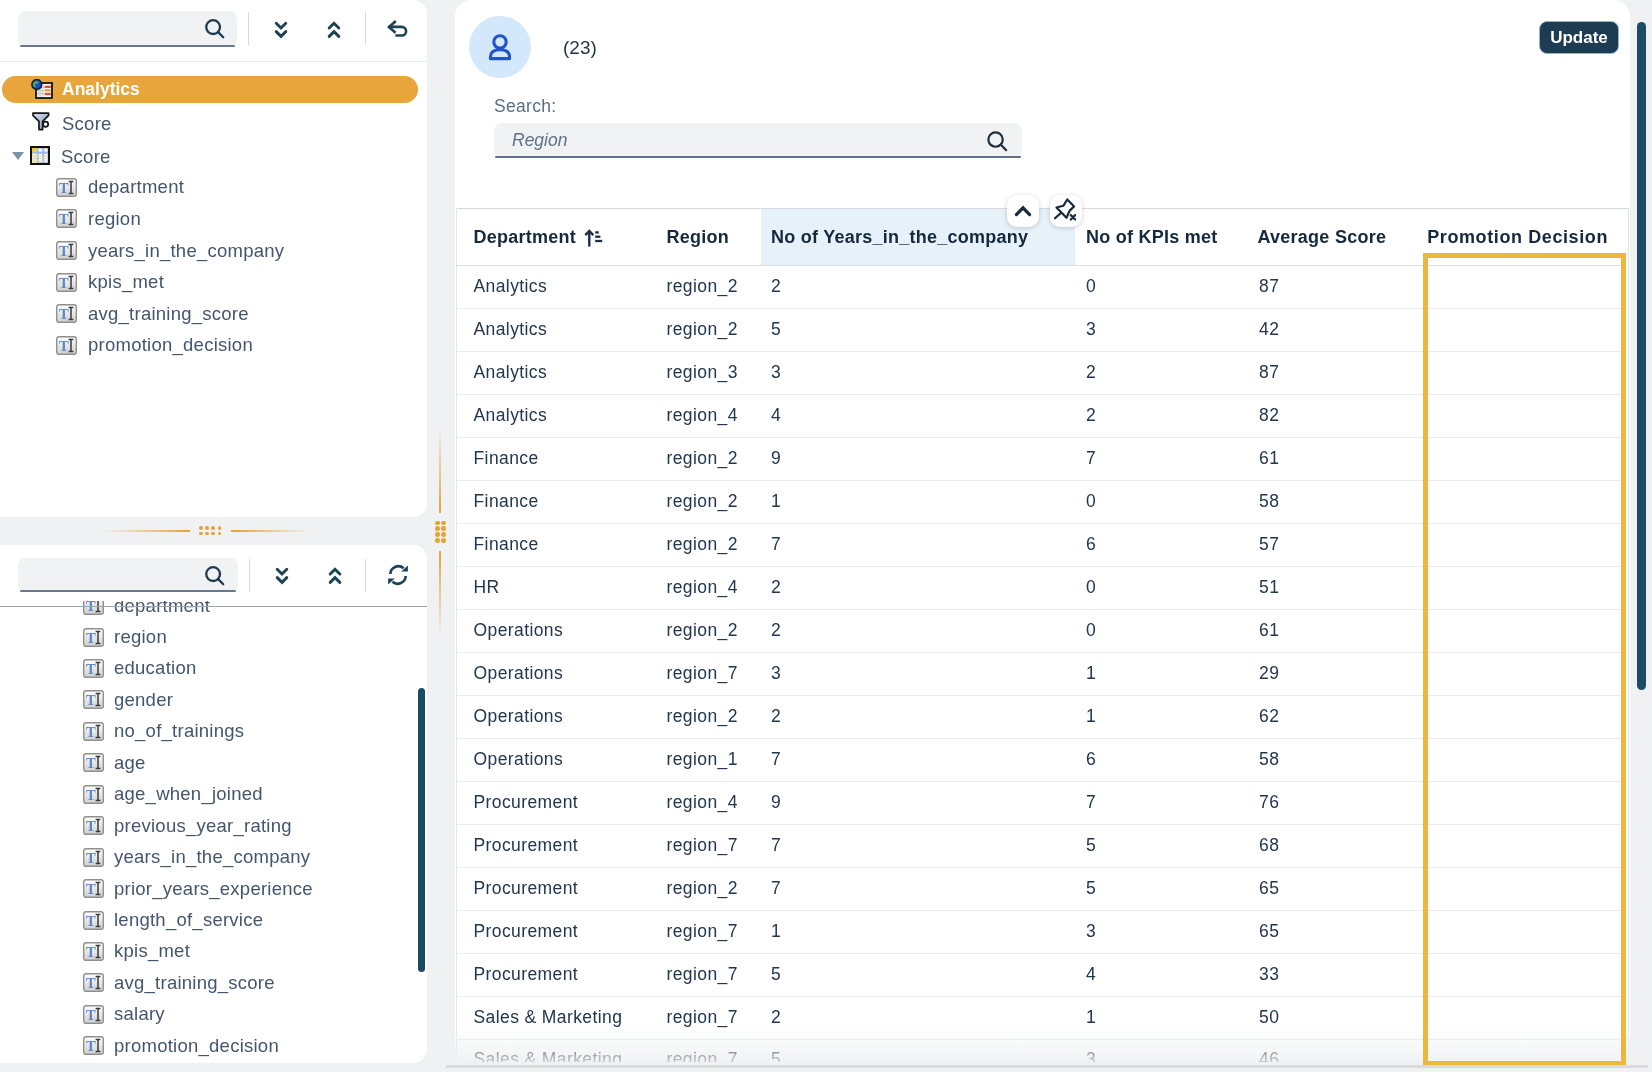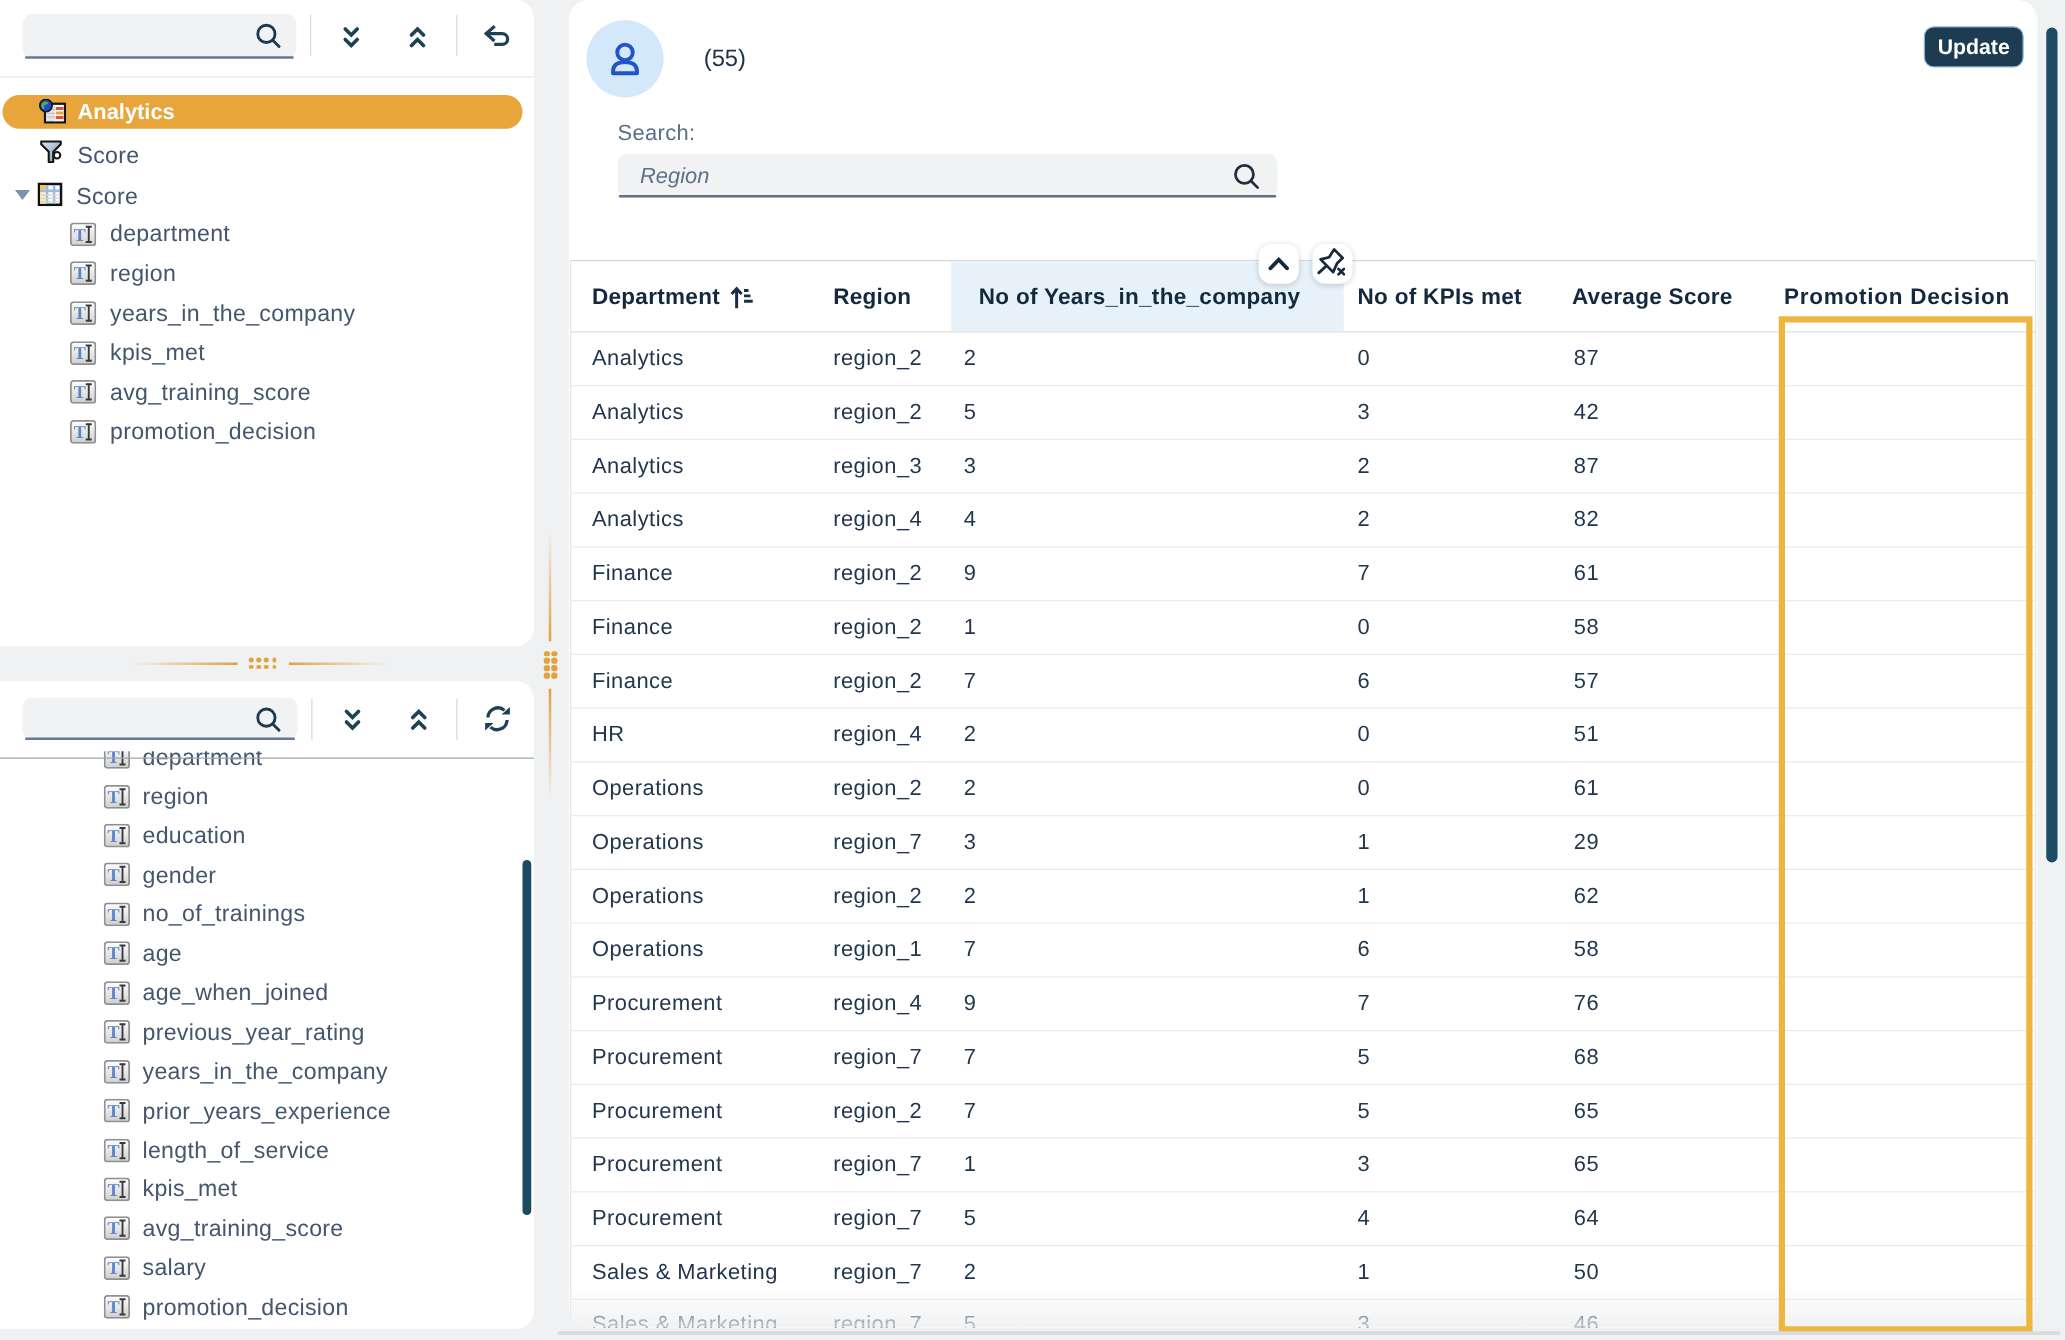--- a/index.html
+++ b/index.html
@@ -439,40 +439,40 @@
 <div class="abs" style="left:441.1px;top:526.4px;width:4.6px;height:4.6px;border-radius:50%;background:#e2a23c;"></div>
 <div class="abs" style="left:441.1px;top:532.2px;width:4.6px;height:4.6px;border-radius:50%;background:#e2a23c;"></div>
 <div class="abs" style="left:441.1px;top:538.0px;width:4.6px;height:4.6px;border-radius:50%;background:#e2a23c;"></div>
 <div class="panel" style="left:455px;top:0;width:1175px;height:1062px;border-radius:16px;overflow:hidden;">
 <div class="abs" style="left:14px;top:16px;width:62px;height:62px;border-radius:50%;background:#d3e8fa;display:flex;align-items:center;justify-content:center;">
       <svg width="34" height="34" viewBox="0 0 34 34" style="">
         <circle cx="17" cy="11.9" r="6.2" fill="none" stroke="#2353cb" stroke-width="3.1"></circle>
         <path d="M7.4 28.6 L7.4 27.2 C7.4 21.6 11.5 19.7 17 19.7 C22.5 19.7 26.6 21.6 26.6 27.2 L26.6 28.6 Z" fill="none" stroke="#2353cb" stroke-width="3.1" stroke-linejoin="round"></path>
       </svg>
     </div>
-<div class="abs" style="left:108px;top:37px;font-size:19px;color:#1d3349;">(55)</div>
+<div class="abs" style="left:108px;top:37px;font-size:19px;color:#1d3349;">(23)</div>
 <div class="abs" style="left:39px;top:96px;font-size:17.5px;color:#5a6e88;letter-spacing:0.3px;">Search:</div>
 <div class="abs" style="left:39px;top:123px;width:528px;height:35px;background:#f1f2f4;border-radius:8px;"></div>
     <div class="abs" style="left:40px;top:156px;width:526px;height:2px;background:#5e7187;border-radius:1px;"></div>
 <div class="abs" style="left:57px;top:130px;font-size:17.5px;font-style:italic;color:#5f7089;">Region</div>
 <div class="ibtn" style="left:530px;top:129px;">
       <svg width="24" height="24" viewBox="0 0 24 24" style="">
         <circle cx="10.56" cy="10.56" r="7.199999999999999" fill="none" stroke="#212f3e" stroke-width="2.2"></circle>
         <line x1="15.84" y1="15.84" x2="21.12" y2="21.12" stroke="#212f3e" stroke-width="2.2" stroke-linecap="round"></line>
       </svg>
     </div>
 <div class="abs" style="left:1084px;top:21px;width:80px;height:33px;border-radius:8px;background:#1d3c52;border:1px solid #8fb4dc;display:flex;align-items:center;justify-content:center;color:#fff;font-weight:bold;font-size:17px;">Update</div>
 <div class="abs" style="left:0.5px;top:208px;width:1173px;height:1px;background:#d5d9dd;"></div>
 <div class="abs" style="left:0.5px;top:208px;width:1px;height:854px;background:#e3e6e9;"></div>
 <div class="abs" style="left:1173px;top:208px;width:1px;height:854px;background:#e3e6e9;"></div>
 <div class="abs" style="left:306px;top:209px;width:314.3px;height:56px;background:#e6f1fa;"></div>
 <div class="abs" style="left:0.5px;top:265px;width:1173px;height:1px;background:#dde1e5;"></div>
 <div class="hcell" style="left:18.5px;top:227px;">Department</div>
 <div class="hcell" style="left:211.5px;top:227px;">Region</div>
-<div class="hcell" style="left:328px;top:227px;">No of Years_in_the_company</div>
+<div class="hcell" style="left:316.0px;top:227px;">No of Years_in_the_company</div>
 <div class="hcell" style="left:631.0px;top:227px;">No of KPIs met</div>
 <div class="hcell" style="left:802.5px;top:227px;">Average Score</div>
 <div class="hcell" style="left:972.2px;top:227px;letter-spacing:0.6px;">Promotion Decision</div>
 <div class="ibtn" style="left:127px;top:228px;">
       <svg width="22" height="20" viewBox="0 0 22 20" style="">
         <line x1="7.3" y1="4.2" x2="7.3" y2="18.6" stroke="#1c2e44" stroke-width="2.4"></line>
         <path d="M3.3 7.2 L7.3 3.0 L11.3 7.2" fill="none" stroke="#1c2e44" stroke-width="2.4" stroke-linejoin="miter"></path>
         <line x1="13.2" y1="4.4" x2="16.8" y2="4.4" stroke="#1c2e44" stroke-width="2.3"></line>
         <line x1="13.2" y1="8.7" x2="18.4" y2="8.7" stroke="#1c2e44" stroke-width="2.3"></line>
         <line x1="13.2" y1="13.0" x2="20.2" y2="13.0" stroke="#1c2e44" stroke-width="2.3"></line>
@@ -571,21 +571,21 @@
 <div class="cell" style="left:18.5px;top:920.6px;">Procurement</div>
 <div class="cell" style="left:211.5px;top:920.6px;">region_7</div>
 <div class="cell" style="left:316.0px;top:920.6px;">1</div>
 <div class="cell" style="left:631.0px;top:920.6px;">3</div>
 <div class="cell" style="left:804.0px;top:920.6px;">65</div>
 <div class="abs" style="left:0.5px;top:952.70px;width:1173px;height:1px;background:#e9eced;"></div>
 <div class="cell" style="left:18.5px;top:963.5px;">Procurement</div>
 <div class="cell" style="left:211.5px;top:963.5px;">region_7</div>
 <div class="cell" style="left:316.0px;top:963.5px;">5</div>
 <div class="cell" style="left:631.0px;top:963.5px;">4</div>
-<div class="cell" style="left:804.0px;top:963.5px;">64</div>
+<div class="cell" style="left:804.0px;top:963.5px;">33</div>
 <div class="abs" style="left:0.5px;top:995.65px;width:1173px;height:1px;background:#e9eced;"></div>
 <div class="cell" style="left:18.5px;top:1006.5px;">Sales &amp; Marketing</div>
 <div class="cell" style="left:211.5px;top:1006.5px;">region_7</div>
 <div class="cell" style="left:316.0px;top:1006.5px;">2</div>
 <div class="cell" style="left:631.0px;top:1006.5px;">1</div>
 <div class="cell" style="left:804.0px;top:1006.5px;">50</div>
 <div class="abs" style="left:0.5px;top:1038.60px;width:1173px;height:1px;background:#e9eced;"></div>
 <div class="cell" style="left:18.5px;top:1049.4px;">Sales &amp; Marketing</div>
 <div class="cell" style="left:211.5px;top:1049.4px;">region_7</div>
 <div class="cell" style="left:316.0px;top:1049.4px;">5</div>

